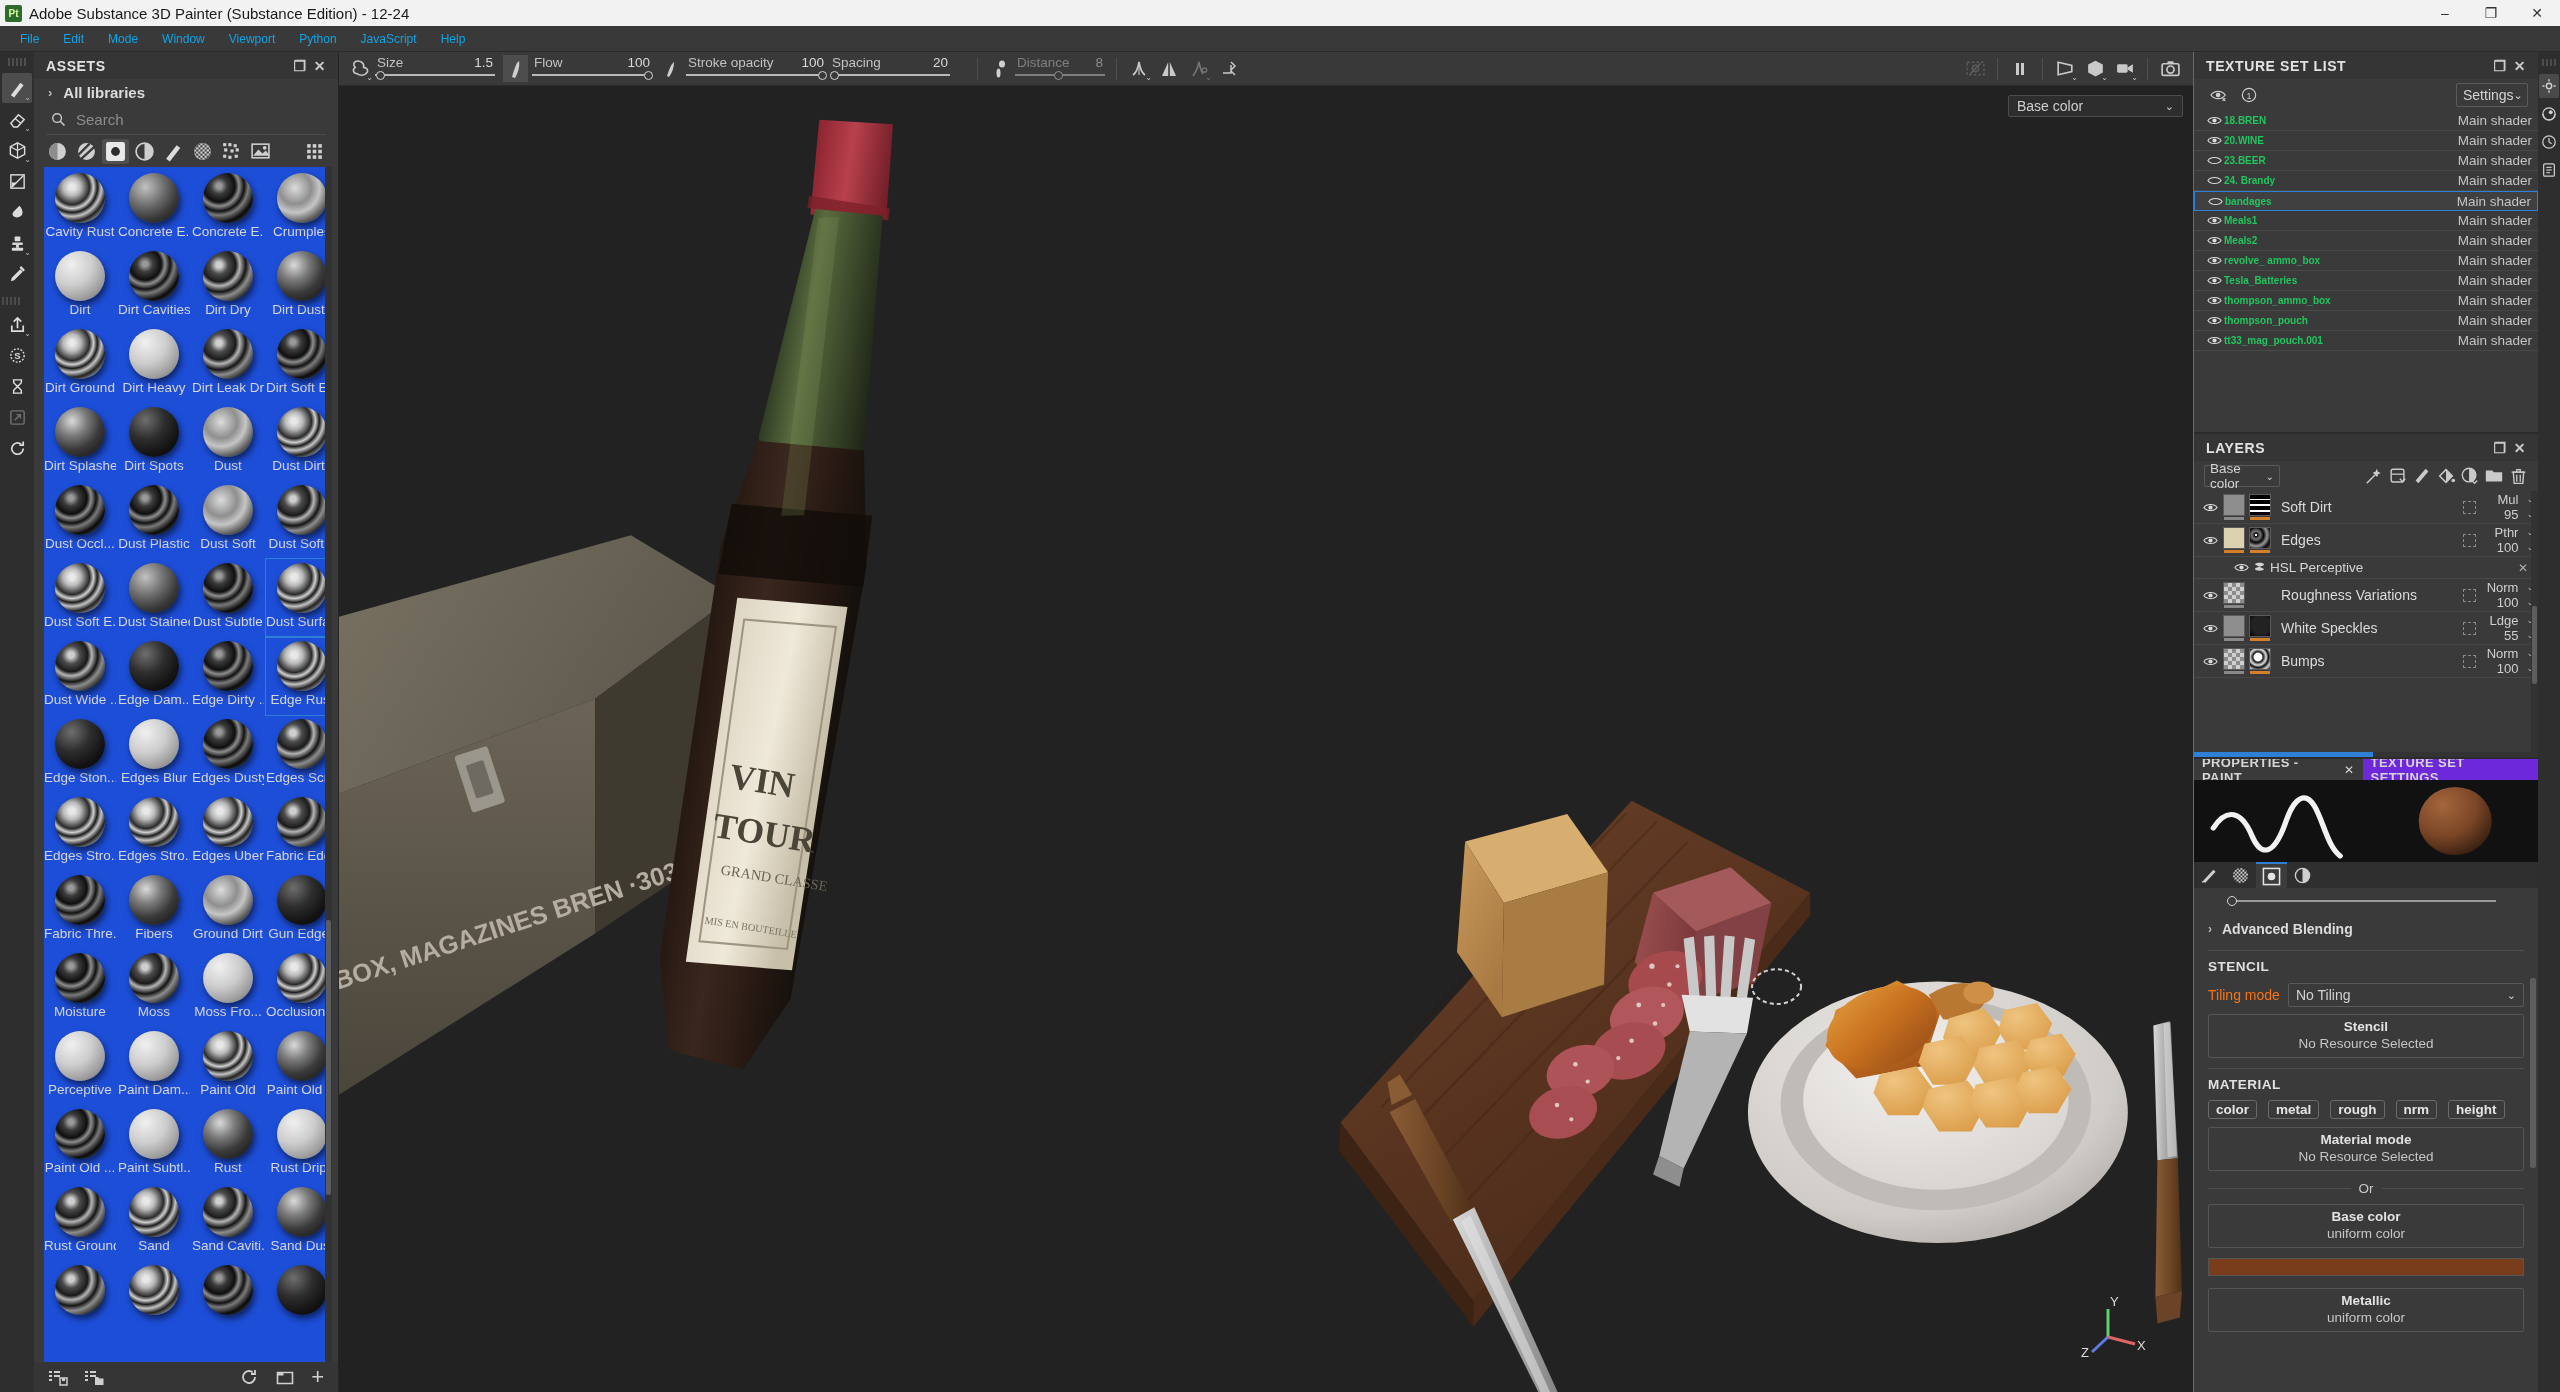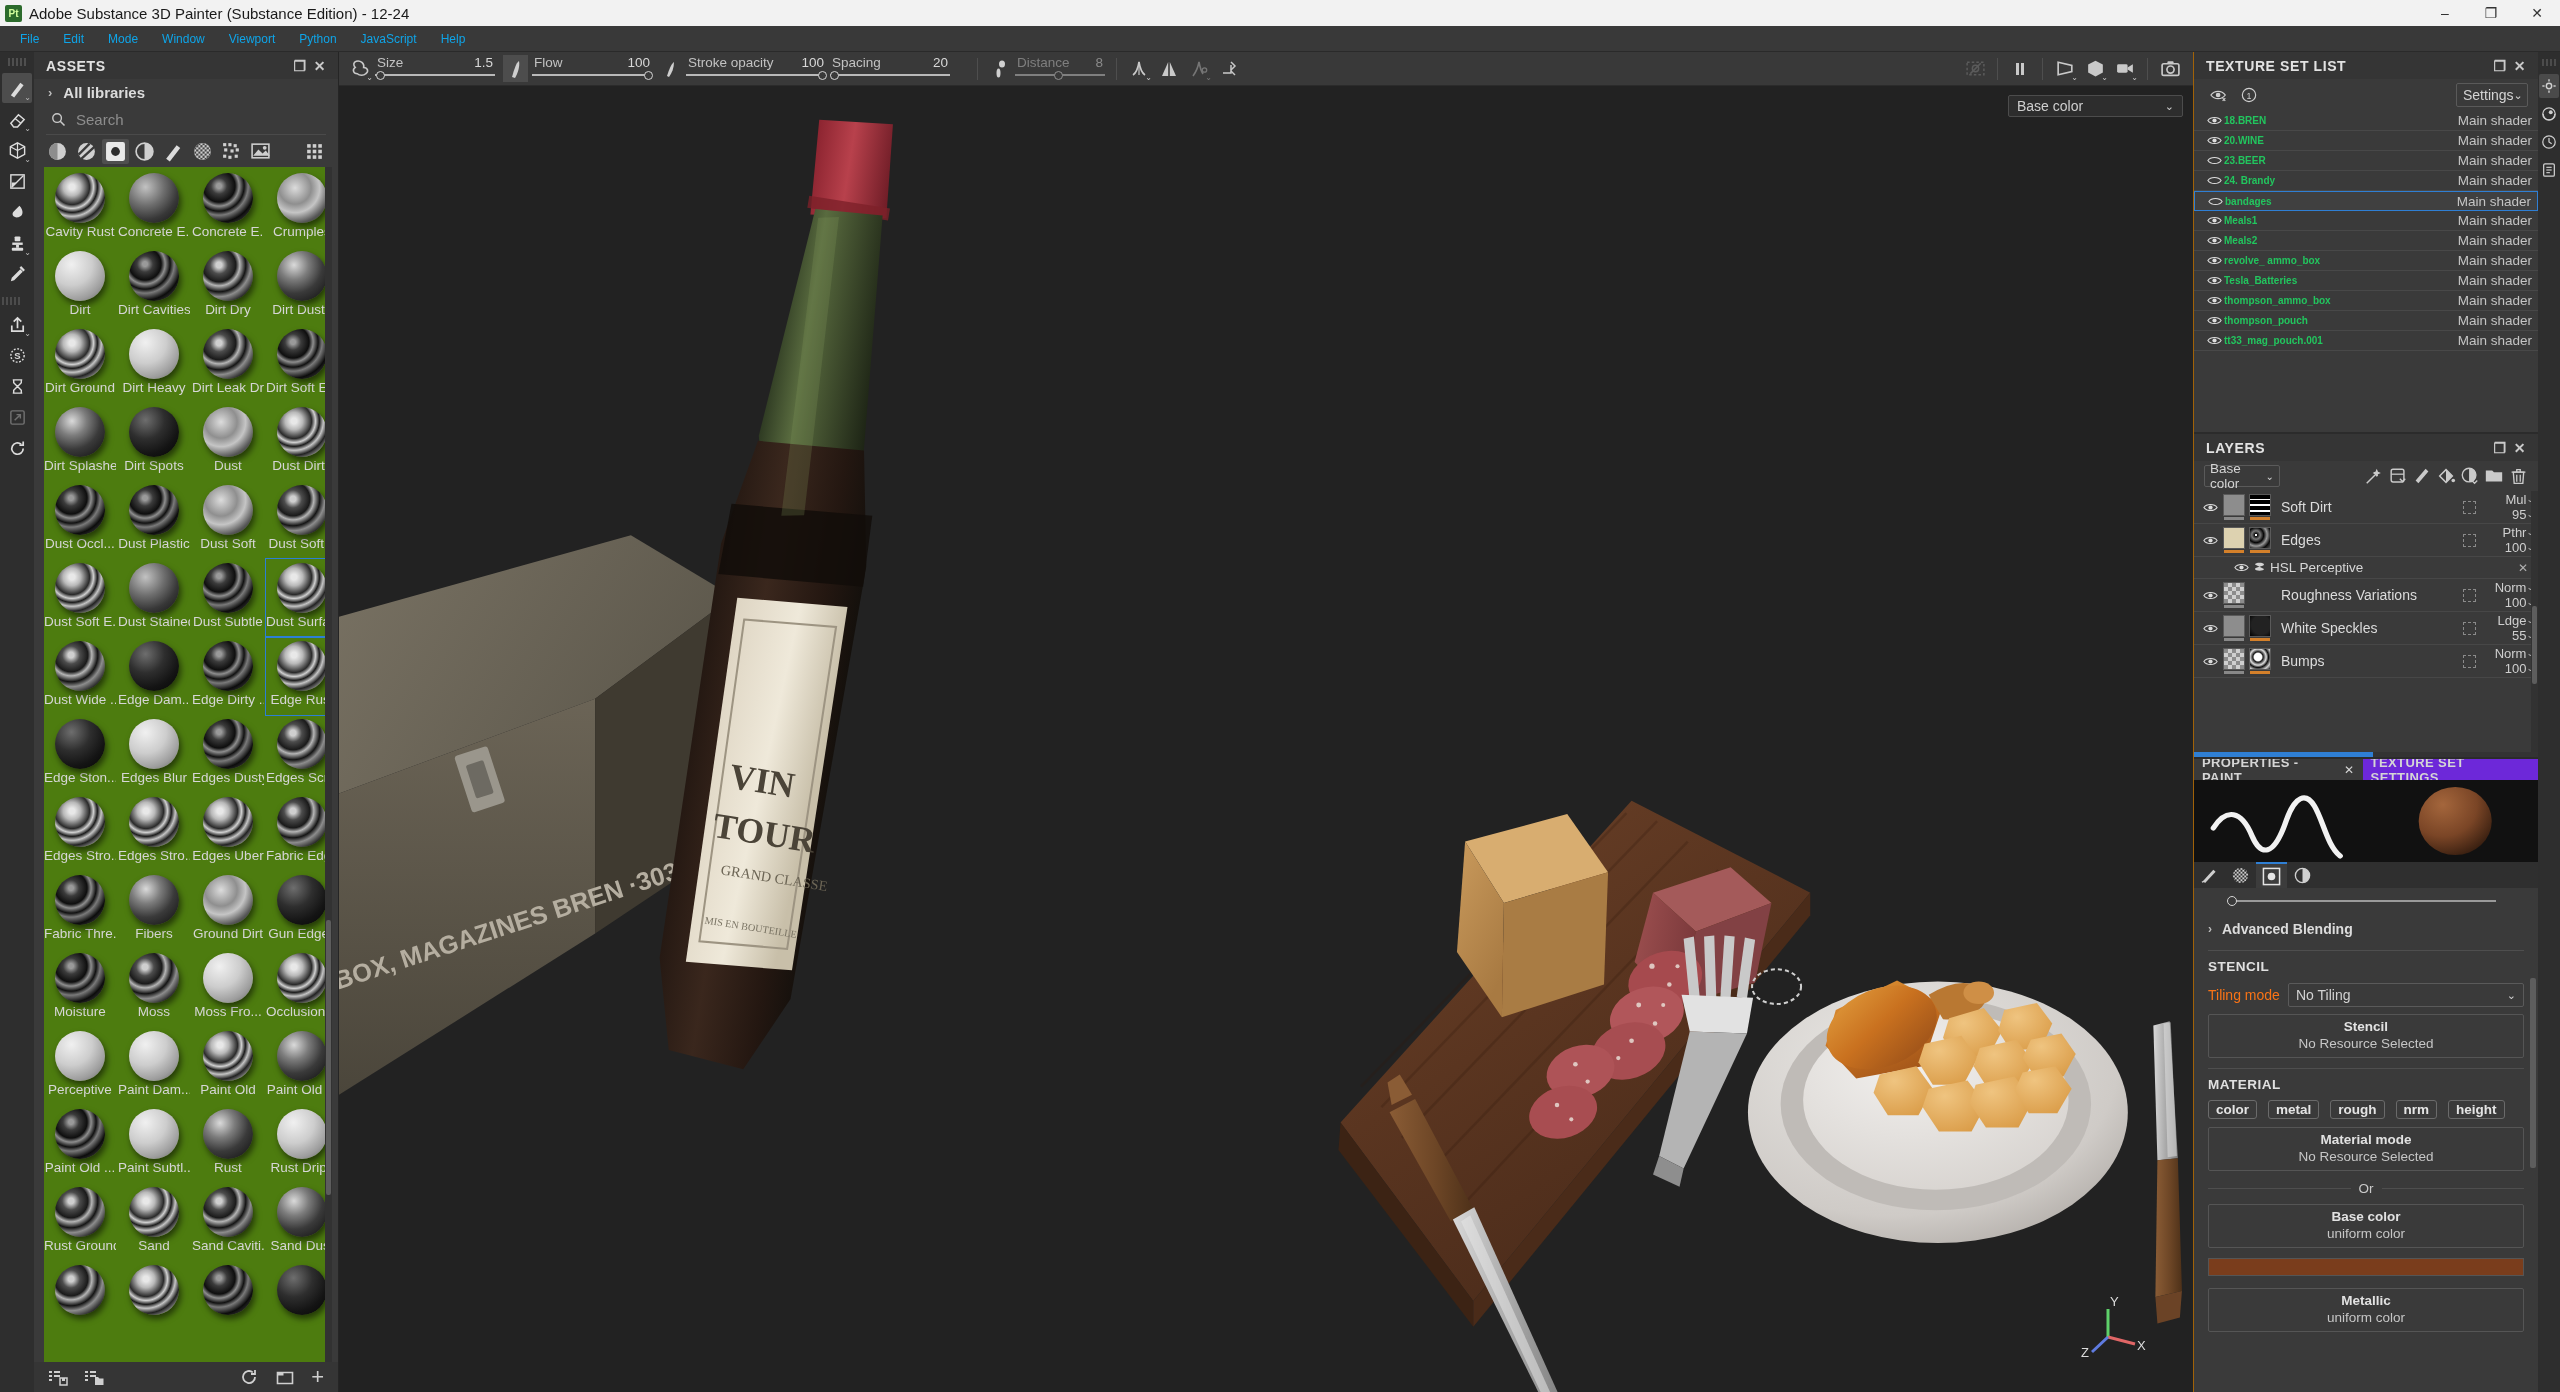--- a/index.html
+++ b/index.html
@@ -52,21 +52,21 @@
   .libline{ display:flex;align-items:center;height:26px;padding:0 14px; font-size:15px;font-weight:bold;color:#dcdcdc;}
   .libline .chev{ margin-right:11px;font-size:13px;color:#bdbdbd;}
   .searchrow{ display:flex;align-items:center;height:30px;margin:0 12px;border-bottom:1px solid #4a4a4a;}
   .searchrow .sicon{width:24px;display:flex;align-items:center;justify-content:center;color:#c9c9c9;}
   .searchrow input{ flex:1;background:transparent;border:none;outline:none;color:#d2d2d2;font-size:15px;font-family:inherit;padding-left:6px;}
   .searchrow input::placeholder{color:#8d8d8d;}
   .filterrow{ display:flex;align-items:center;height:32px;padding:0 10px;gap:2px;}
   .fbtn{ width:27px;height:25px;display:flex;align-items:center;justify-content:center;color:#d3d3d3;border-radius:2px;}
   .fbtn.sel{ background:#4f4f4f;}
   .fspace{flex:1;}
-  .grid-wrap{ flex:1; overflow:hidden; position:relative; background:#4d7c0f; margin:0 6px 0 10px;}
+  .grid-wrap{ flex:1; overflow:hidden; position:relative; background:#1d4ed8; margin:0 6px 0 10px;}
   .grid{ display:grid;grid-template-columns:repeat(4,1fr); gap:0px 2px; padding-top:2px;}
   .cell{ height:78px; display:flex;flex-direction:column;align-items:center;justify-content:flex-start; padding-top:4px;}
   .cell.sel{ outline:1px solid #2c7fd6; }
   .thumb{ width:50px;height:50px;border-radius:50%; position:relative; overflow:hidden;
      box-shadow: 2px 4px 6px rgba(0,0,0,.55);}
   .cap{ font-size:13.5px;color:#d6d6d6;margin-top:1px;white-space:nowrap;overflow:hidden;max-width:72px;text-align:center;}
   .assets-foot{ height:30px;display:flex;align-items:center;padding:0 14px;background:#353535;gap:16px;}
   .assets-foot .sp{flex:1;}
   .assets-foot .fi{color:#cfcfcf;display:flex;align-items:center;justify-content:center;}
   .vscroll{ position:absolute;right:0;top:0;width:7px;background:#323232;}
@@ -115,21 +115,21 @@
   .lay-list{flex:1;overflow:hidden;position:relative;background:#3a3a3a;}
   .lay-row{ height:33px;display:flex;align-items:center;border-bottom:1px solid #474747;padding-left:4px;}
   .lay-row .eye{width:24px;display:flex;align-items:center;justify-content:center;color:#d7d7d7;}
   .stack{ width:24px;display:flex;flex-direction:column;align-items:center;margin-right:2px;}
   .sw{ width:22px;height:22px;border:1px solid #5a5a5a;position:relative;}
   .ubar{width:20px;height:3px;margin-top:1.5px;background:#888;}
   .ubar.o{background:#d4802a;}
   .lay-name{ font-size:14px;color:#dcdcdc;margin-left:7px;flex:1;}
   .maskbox{ width:13px;height:13px;border:1px dashed #8a8a8a;margin-right:8px;}
   .bmcol{ width:54px;display:flex;flex-direction:column;align-items:flex-end;padding-right:4px;}
-  .bmrow{ display:flex;align-items:center;font-size:13px;color:#cfcfcf;line-height:15px;gap:0;}
+  .bmrow{ display:flex;align-items:center;font-size:13px;color:#cfcfcf;line-height:15px;gap:8px;}
   .bmrow .c{font-size:9px;color:#b4b4b4;}
   .eff-row{ height:22px;display:flex;align-items:center;padding-left:36px;border-bottom:1px solid #474747;background:#3a3a3a;}
   .eff-row .eye{width:22px;display:flex;align-items:center;justify-content:center;color:#d7d7d7;}
   .eff-row .nm{font-size:13.5px;color:#d6d6d6;flex:1;}
   .eff-row .x{color:#b0b0b0;font-size:12px;padding-right:10px;}
   .lay-hscroll{height:5px;background:#333;position:relative;}
   .lay-hscroll .b{position:absolute;left:0;top:0;height:5px;width:52%;background:#2f7fd4;}
   
   .props{ flex:1; display:flex;flex-direction:column; border-top:2px solid #2b2b2b; overflow:hidden;}
   .prop-tabs{ height:21px;display:flex;align-items:stretch;background:#6d28d9;}

